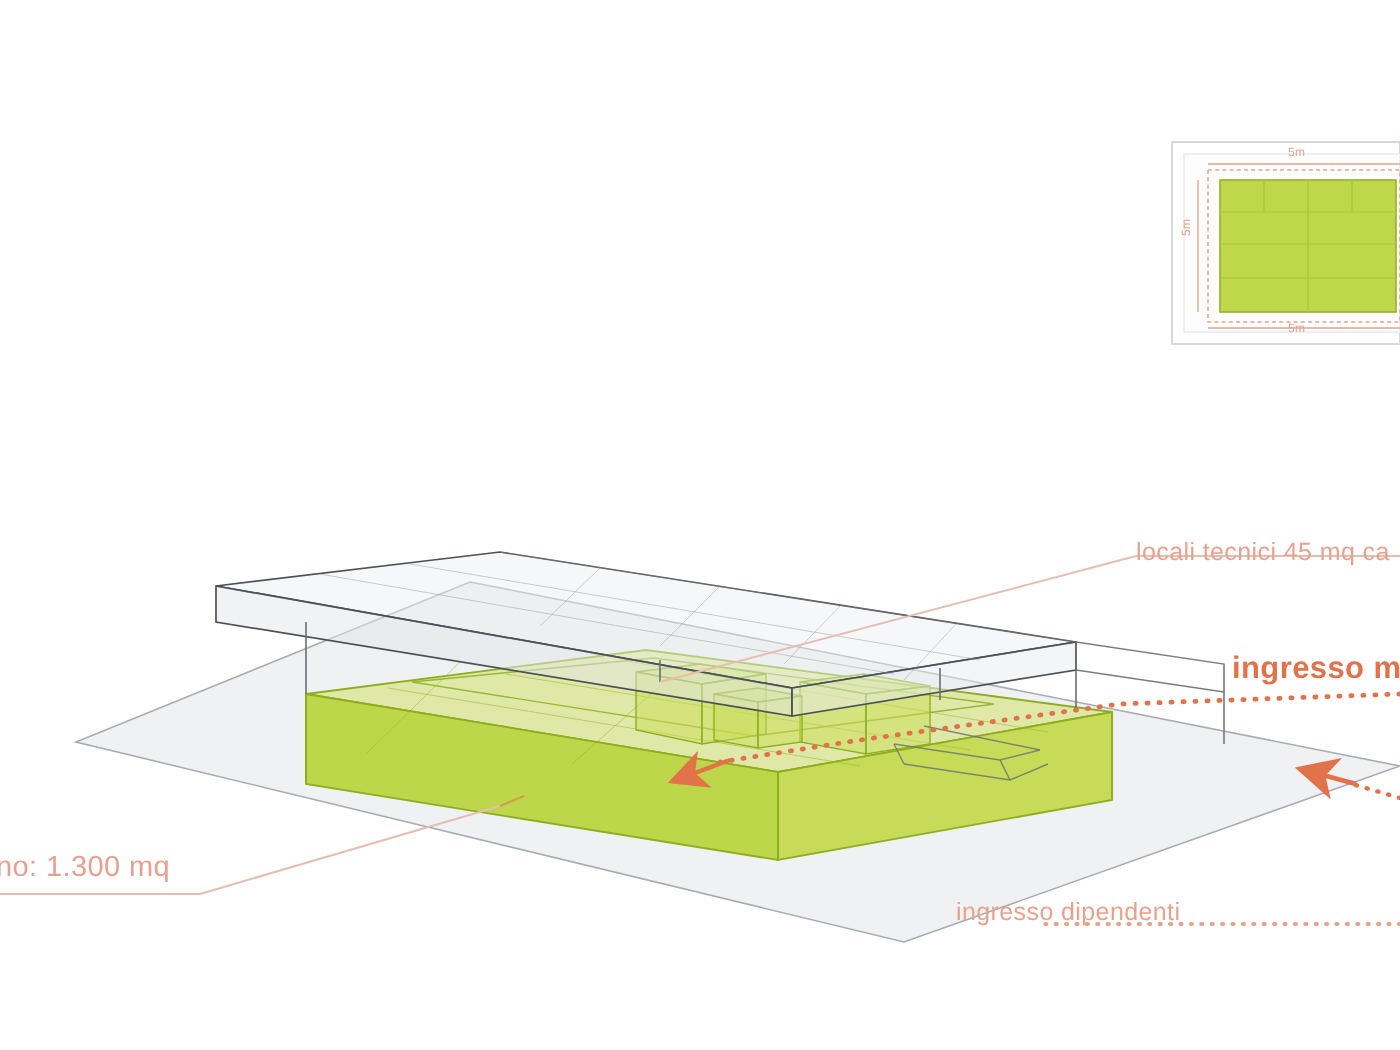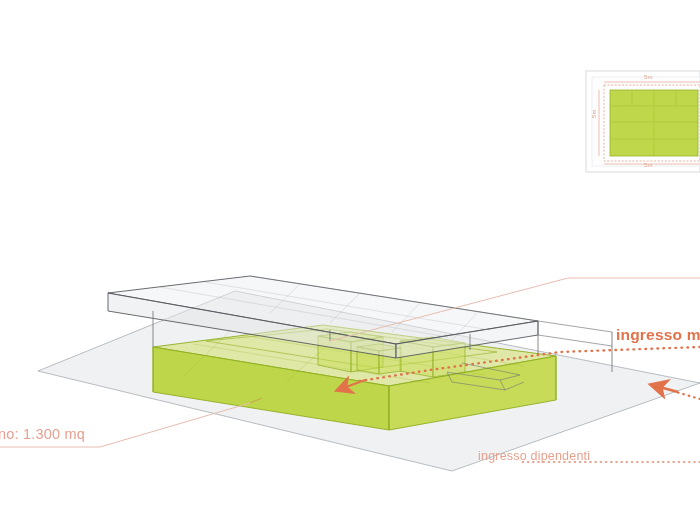--- a/index.html
+++ b/index.html
@@ -174,20 +174,21 @@
       </g>
 
       <g stroke="#e2a58f" stroke-width="0.7">
         <line x1="604" y1="82" x2="700" y2="82"></line>
         <line x1="604" y1="164" x2="700" y2="164"></line>
         <line x1="599" y1="90" x2="599" y2="156"></line>
       </g>
     </g>
   </svg>
 
+  <div class="lbl thin" style="left:568px;top:269px;">locali tecnici 45 mq ca</div>
 
   <div class="lbl bold" style="left:616px;top:326px;">ingresso merci</div>
 
   <div class="lbl thin" style="left:478px;top:449px;">ingresso dipendenti</div>
 
   <div class="lbl area" style="left:-2px;top:426px;">no: 1.300 mq</div>
 
   <div class="lbl thin" style="left:644px;top:74px;font-size:6px;color:#e2a58f;">5m</div>
 
   <div class="lbl thin" style="left:644px;top:162px;font-size:6px;color:#e2a58f;">5m</div>

